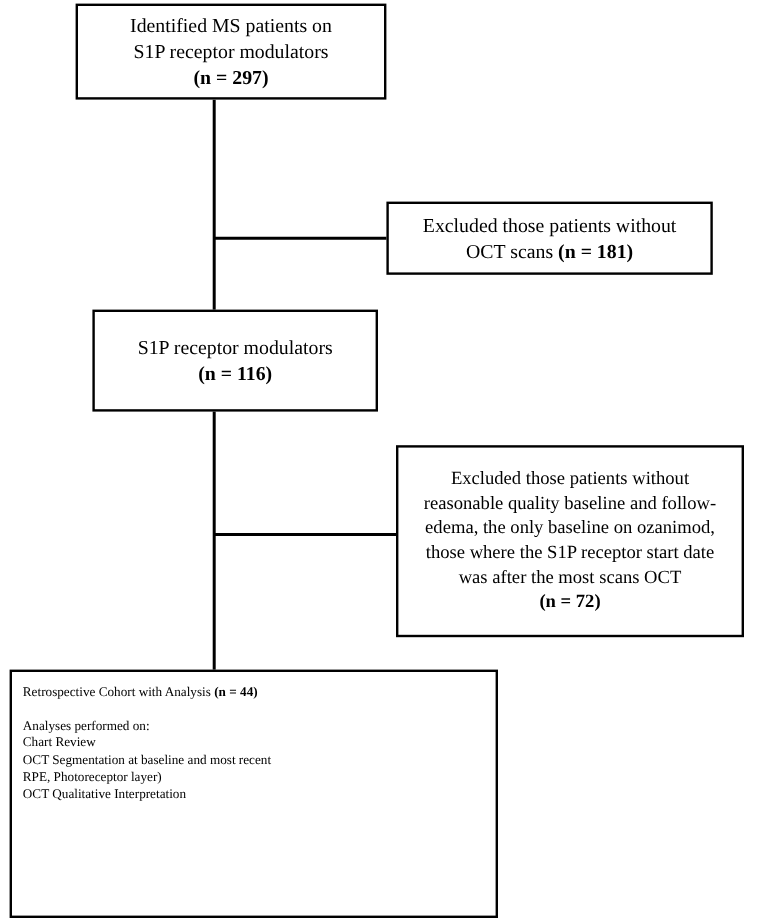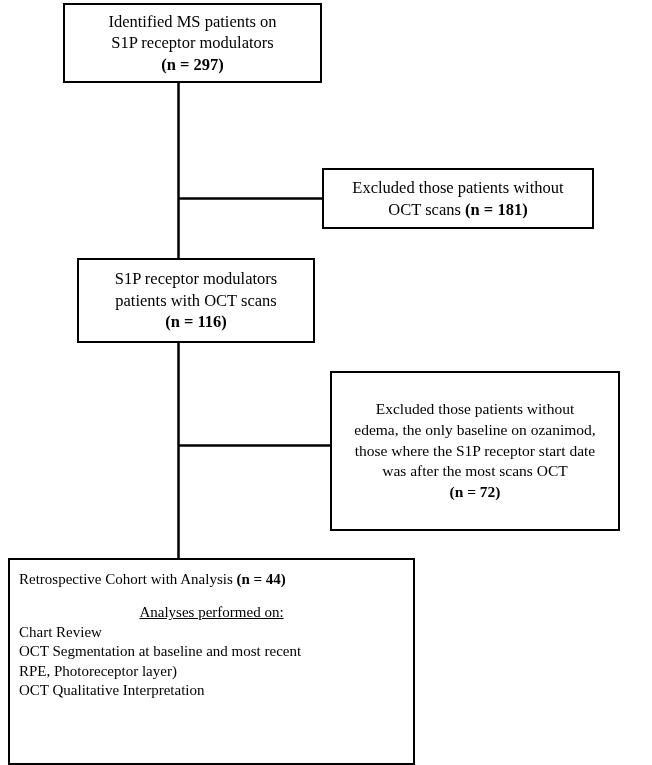--- a/index.html
+++ b/index.html
@@ -46,43 +46,41 @@
   }
   .line {
     display: block;
     white-space: nowrap;
   }
   .bold {
     font-weight: bold;
     text-align: center;
   }
   .underline {
-    text-decoration: underline;
-    text-align: center;
   }
 
   
   #node-identified {
     left: 63px;  top: 3px;   width: 259px; height: 80px;
   }
   #node-excluded-no-oct {
     left: 322px; top: 168px; width: 272px; height: 61px;
   }
   #node-with-oct {
     left: 77px;  top: 258px; width: 238px; height: 85px;
   }
   #node-excluded-quality {
     left: 330px; top: 371px; width: 290px; height: 160px;
     font-size: 15.5px;
     line-height: 1.33;
   }
   #node-cohort {
     left: 8px;   top: 558px; width: 407px; height: 207px;
     padding: 10px 9px 0 9px;
-    font-size: 15px;
+    font-size: 11px;
     line-height: 1.295;
   }
   #node-cohort .spacer {
     height: 14px;
   }
 </style>
 </head>
 <body>
 
 <div id="flowchart">
@@ -104,26 +102,26 @@
 
   <div class="node centered" id="node-excluded-no-oct">
     <span class="line">Excluded those patients without</span>
     <span class="line">
       <span>OCT scans </span><span class="bold">(n = 181)</span>
     </span>
   </div>
 
   <div class="node centered" id="node-with-oct">
     <span class="line">S1P receptor modulators</span>
-    <span class="line">patients with OCT scans</span>
     <span class="line bold">(n = 116)</span>
   </div>
 
   <div class="node centered" id="node-excluded-quality">
     <span class="line">Excluded those patients without</span>
+    <span class="line">reasonable quality baseline and follow-</span>
     <span class="line">edema, the only baseline on ozanimod,</span>
     <span class="line">those where the S1P receptor start date</span>
     <span class="line">was after the most scans OCT</span>
     <span class="line bold">(n = 72)</span>
   </div>
 
   <div class="node left" id="node-cohort">
     <span class="line">
       <span>Retrospective Cohort with Analysis </span><span class="bold">(n = 44)</span>
     </span>

